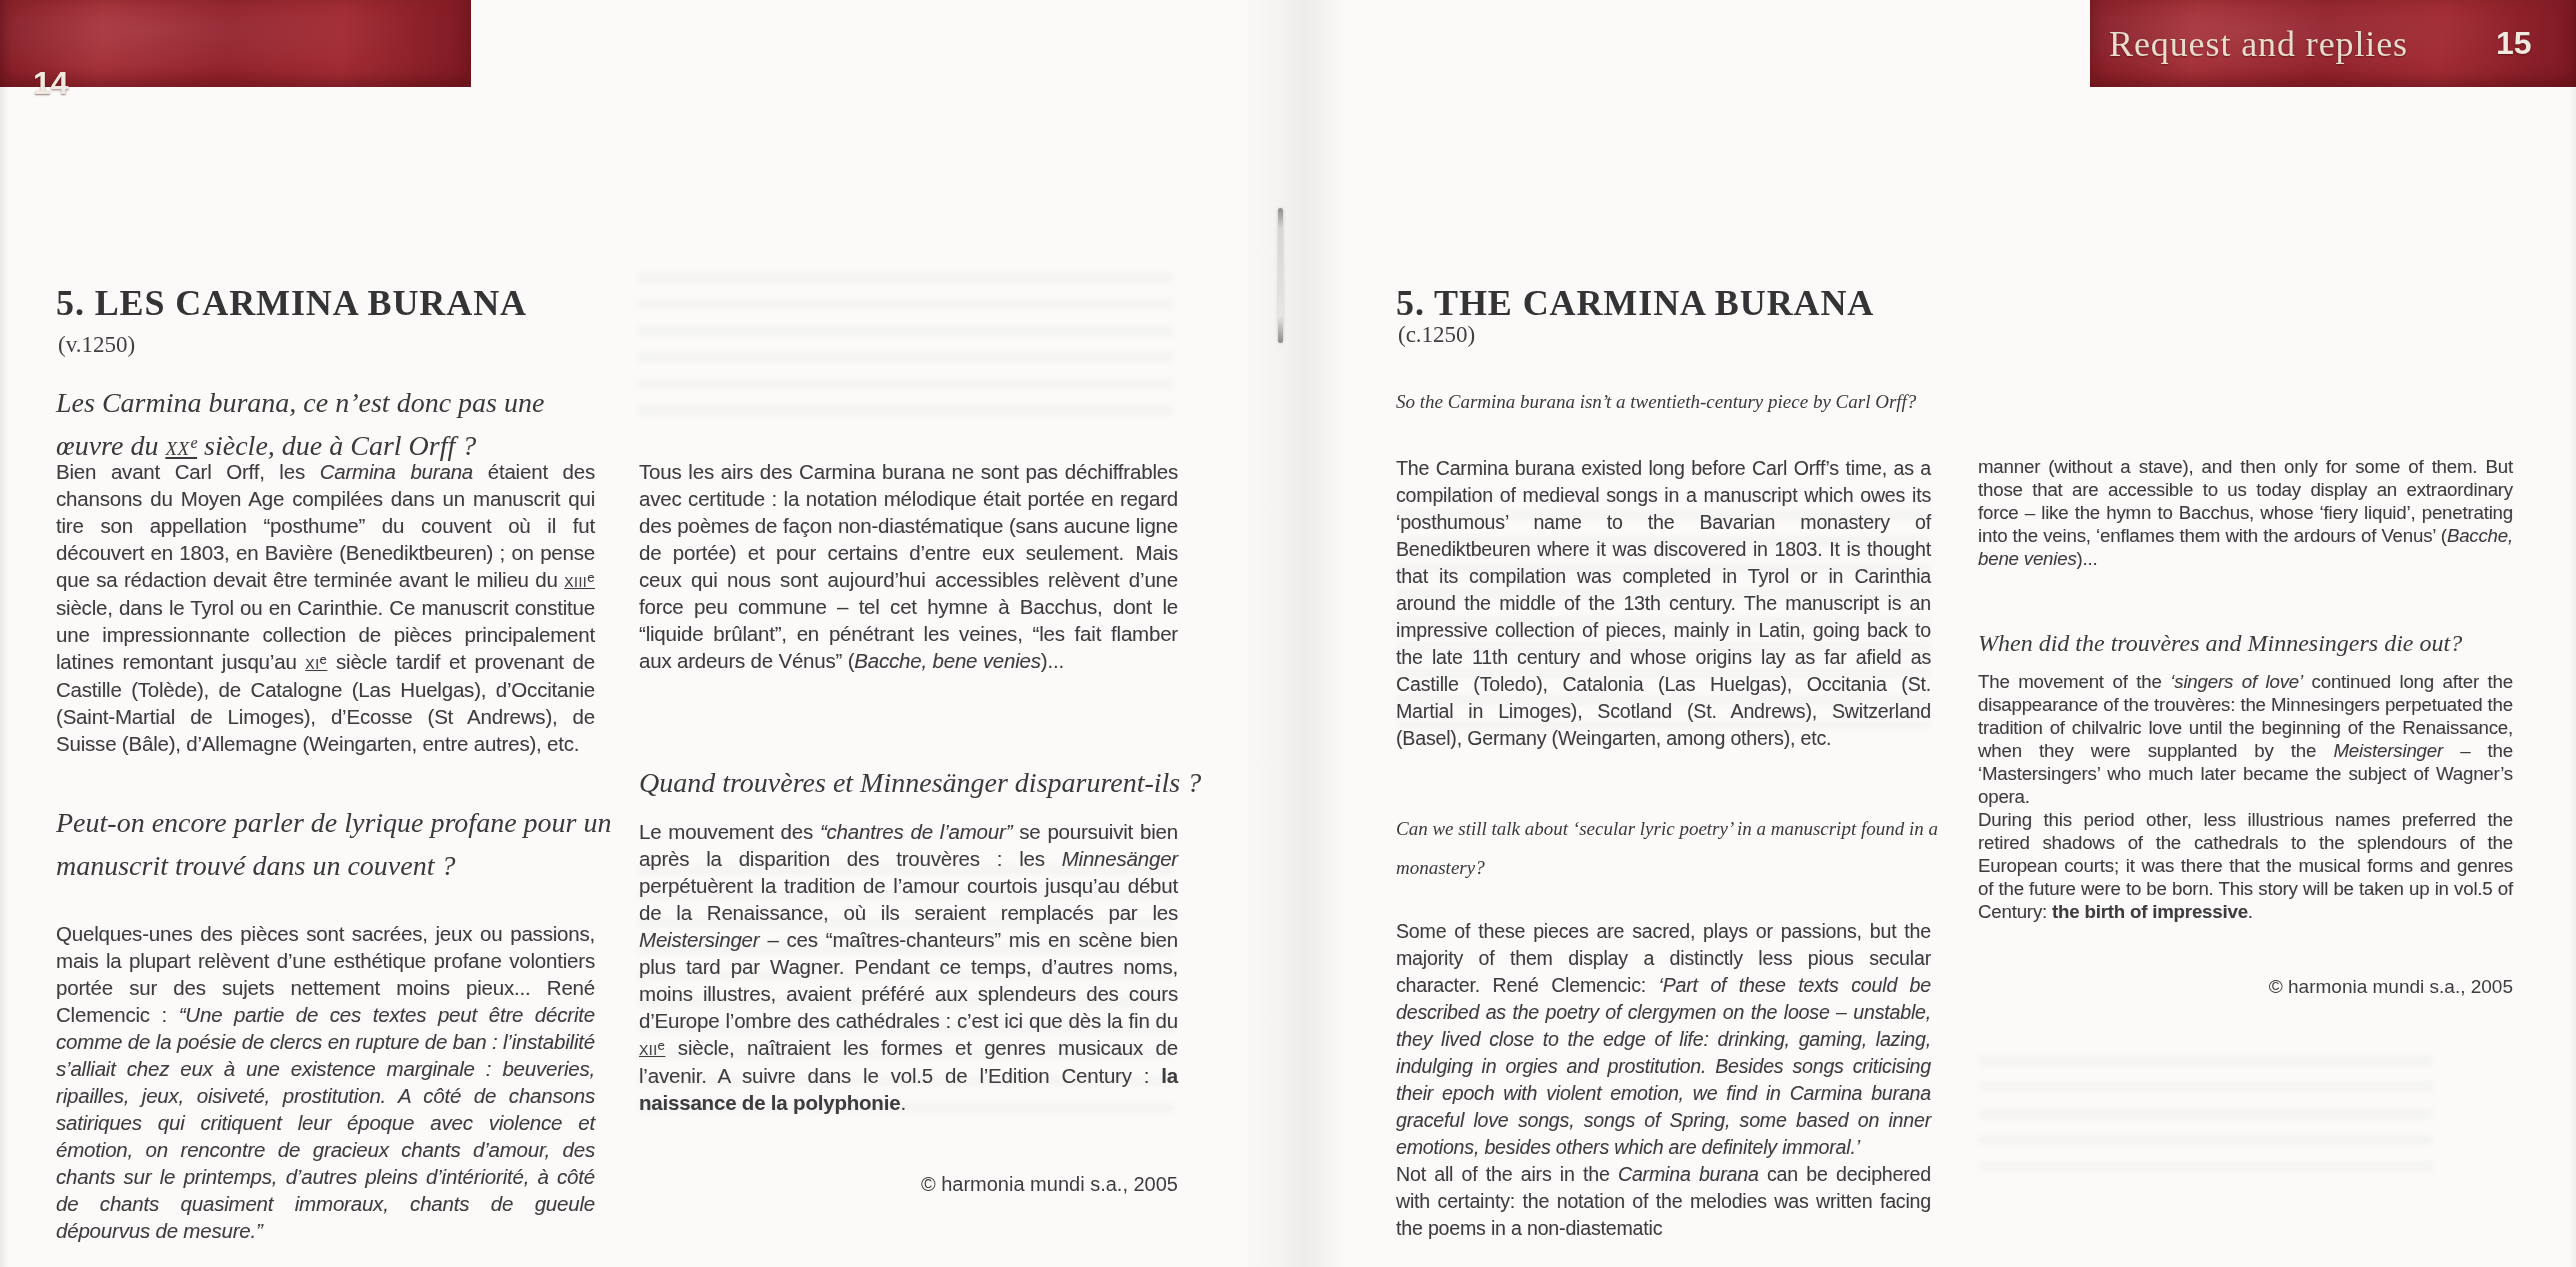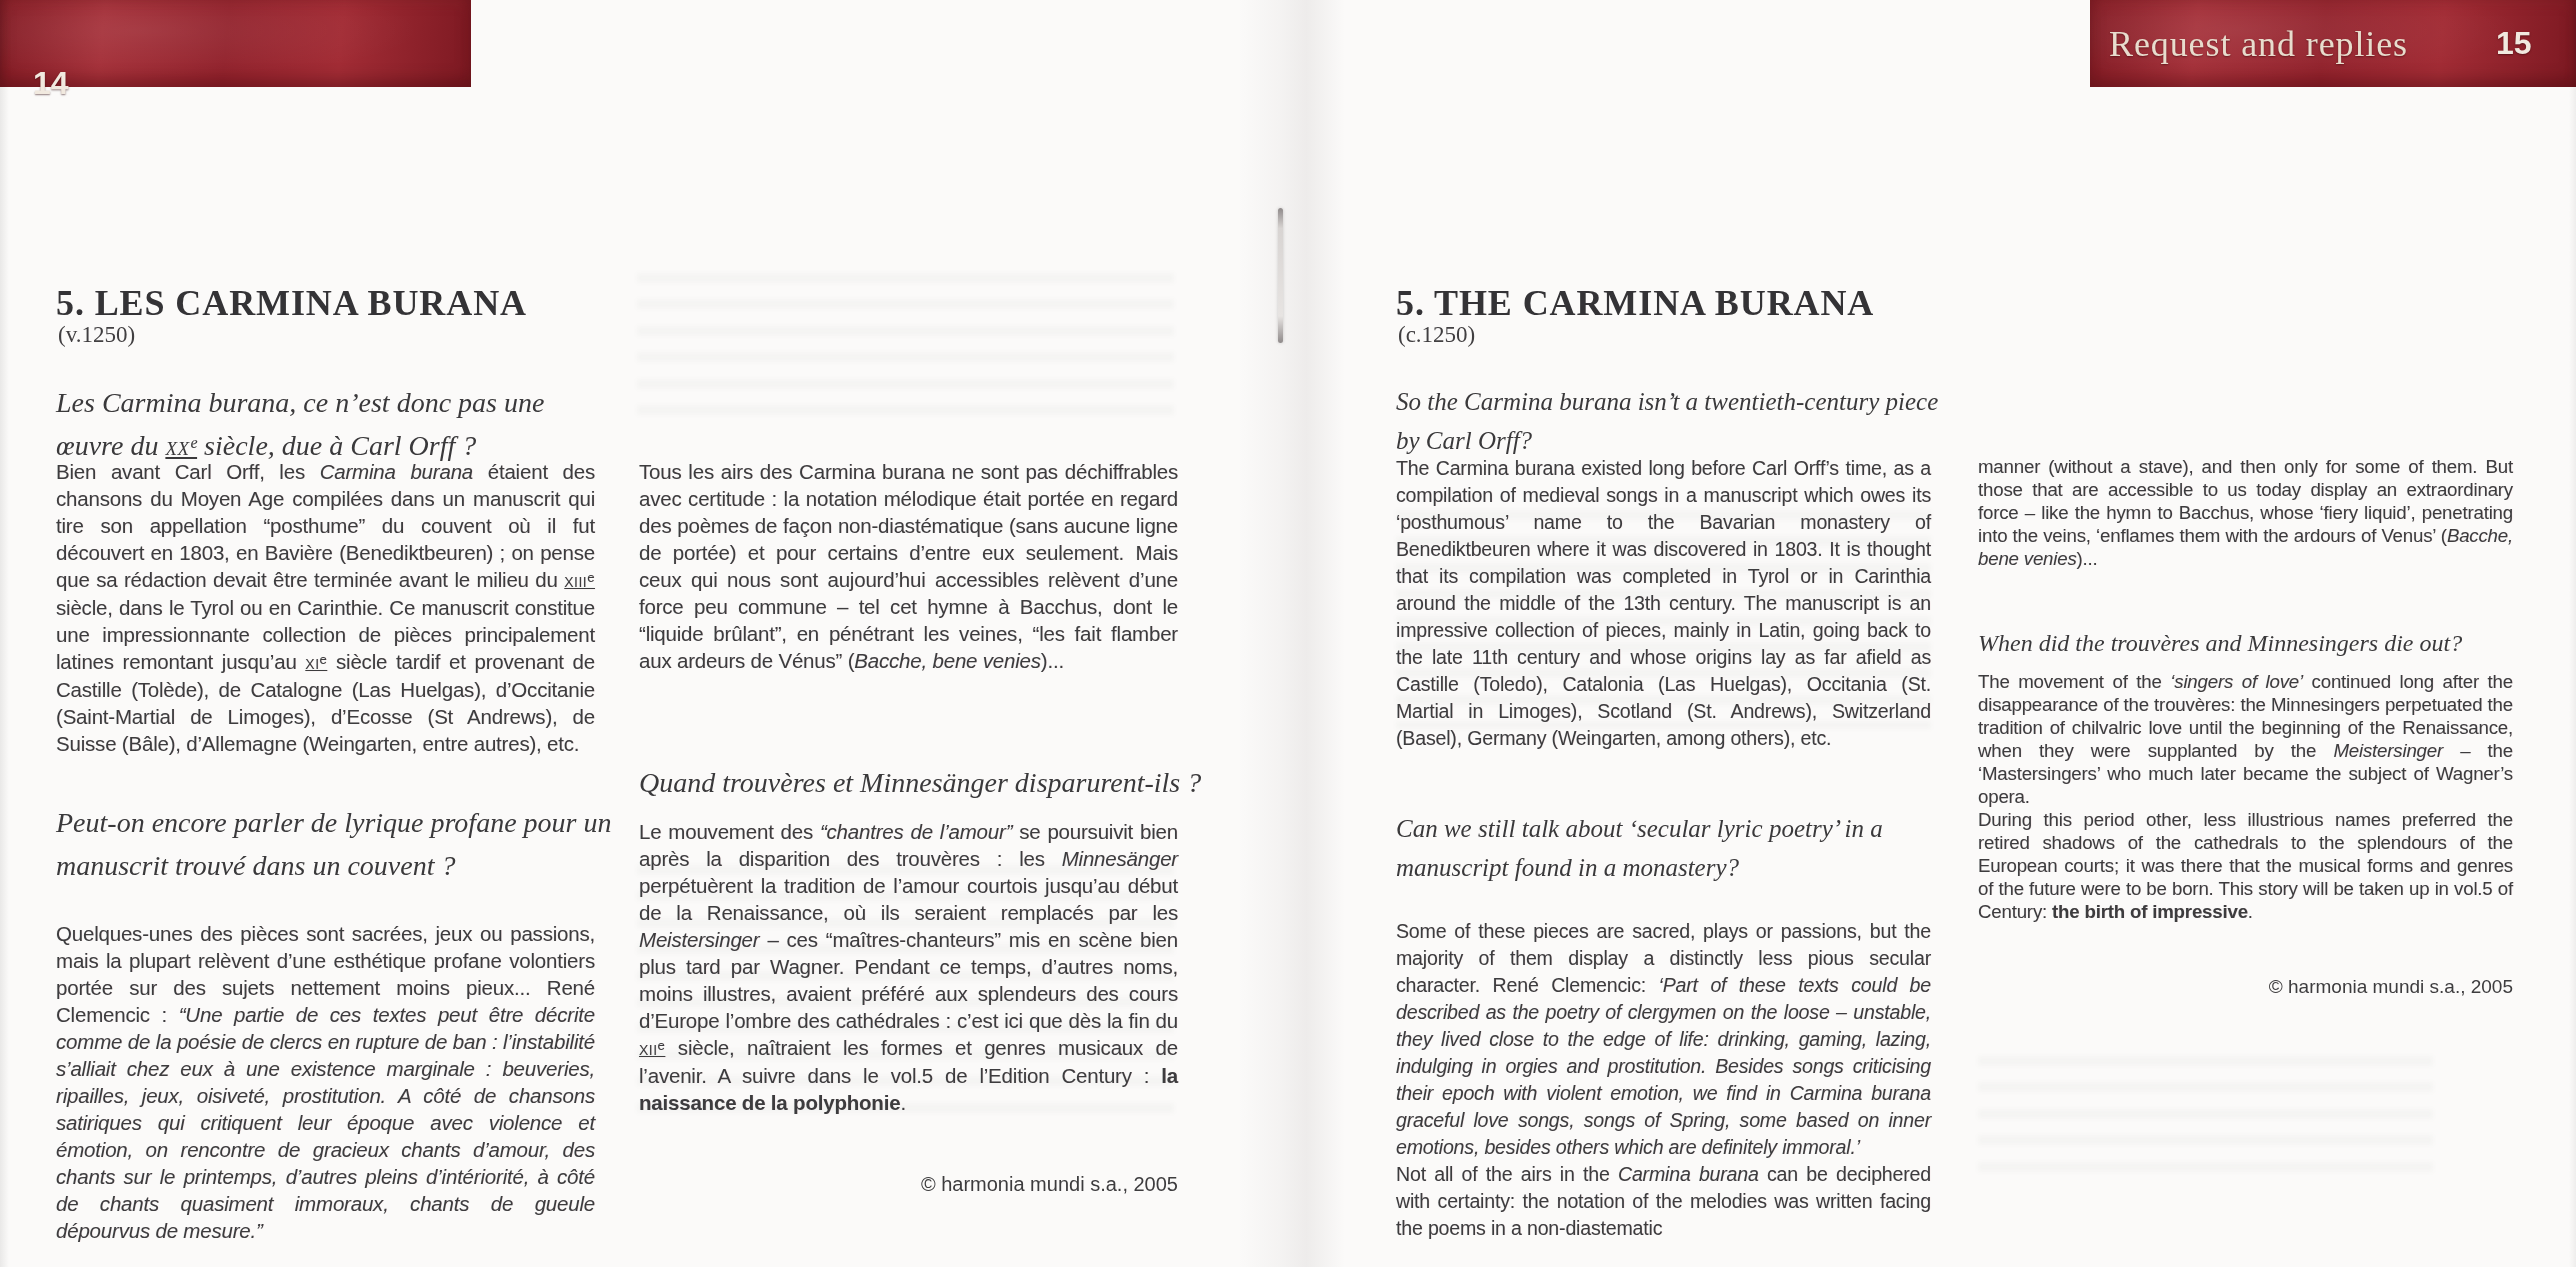--- a/index.html
+++ b/index.html
@@ -34,39 +34,39 @@
   .edge-left{position:absolute;left:0;top:0;bottom:0;width:9px;background:linear-gradient(90deg,rgba(0,0,0,.07),rgba(0,0,0,0));}
   .edge-right{position:absolute;right:0;top:0;bottom:0;width:7.3px;background:linear-gradient(270deg,rgba(0,0,0,.05),rgba(0,0,0,0));}
   .ghost{position:absolute;filter:blur(2.3px);opacity:.5;pointer-events:none;
     background:repeating-linear-gradient(180deg,rgba(120,135,122,.09) 0 10px,rgba(0,0,0,0) 10px 26.4px);}
 
   
   .sec-title{font:bold 36px/1.1 "Liberation Serif",serif;color:#343336;letter-spacing:0.9px;}
   .sec-date{font:23px/1.2 "Liberation Serif",serif;color:#413f41;}
   .question{font-style:italic;font-family:"Liberation Serif",serif;color:#3a393b;}
   .q-lg{font-size:28px;line-height:43px;}
-  .q-rg{font-size:25px;line-height:39px;}
+  .q-rg{font-size:19px;line-height:39px;}
   .q-sm{font-size:24px;line-height:36px;}
   .body{font-family:"Liberation Sans",sans-serif;color:var(--body-text,#3d3c3e);text-align:justify;
     letter-spacing:-0.2px;
     text-shadow:0.5px 0.3px 0 rgba(175,60,85,.12), -0.5px -0.3px 0 rgba(60,140,140,.10);}
   .body p{margin:0;}
   .body-fr{font-size:20.5px;line-height:27px;}
   .body-en1{font-size:19.6px;line-height:27px;}
   .body-en2{font-size:18.7px;line-height:23px;}
   .copy{font-family:Liberation Sans, sans-serif;color:#3d3c3e;text-align:right;}
   .copy-l{font-size:20px;}
   .copy-r{font-size:19px;}
   .it{font-style:italic;}
   .bd{font-weight:bold;}
   .sc{font-variant:small-caps;font-size:.95em;letter-spacing:0.5px;text-decoration:underline;}
 
   
   #l-title{left:56px;top:260px;width:583px;}
-  #l-date{left:58px;top:321px;}
+  #l-date{left:58px;top:331px;}
   #l-q1{left:56px;top:381px;width:559px;}
   #l-p1{left:56px;top:458px;width:539px;}
   #l-q2{left:56px;top:801px;width:559px;}
   #l-p2{left:56px;top:920px;width:539px;}
   #l2-p1{left:639px;top:458px;width:539px;}
   #l2-q3{left:639px;top:761px;width:586px;}
   #l2-p2{left:639px;top:818px;width:539px;}
   #l-copy{left:639px;top:1173px;width:539px;}
 
   

